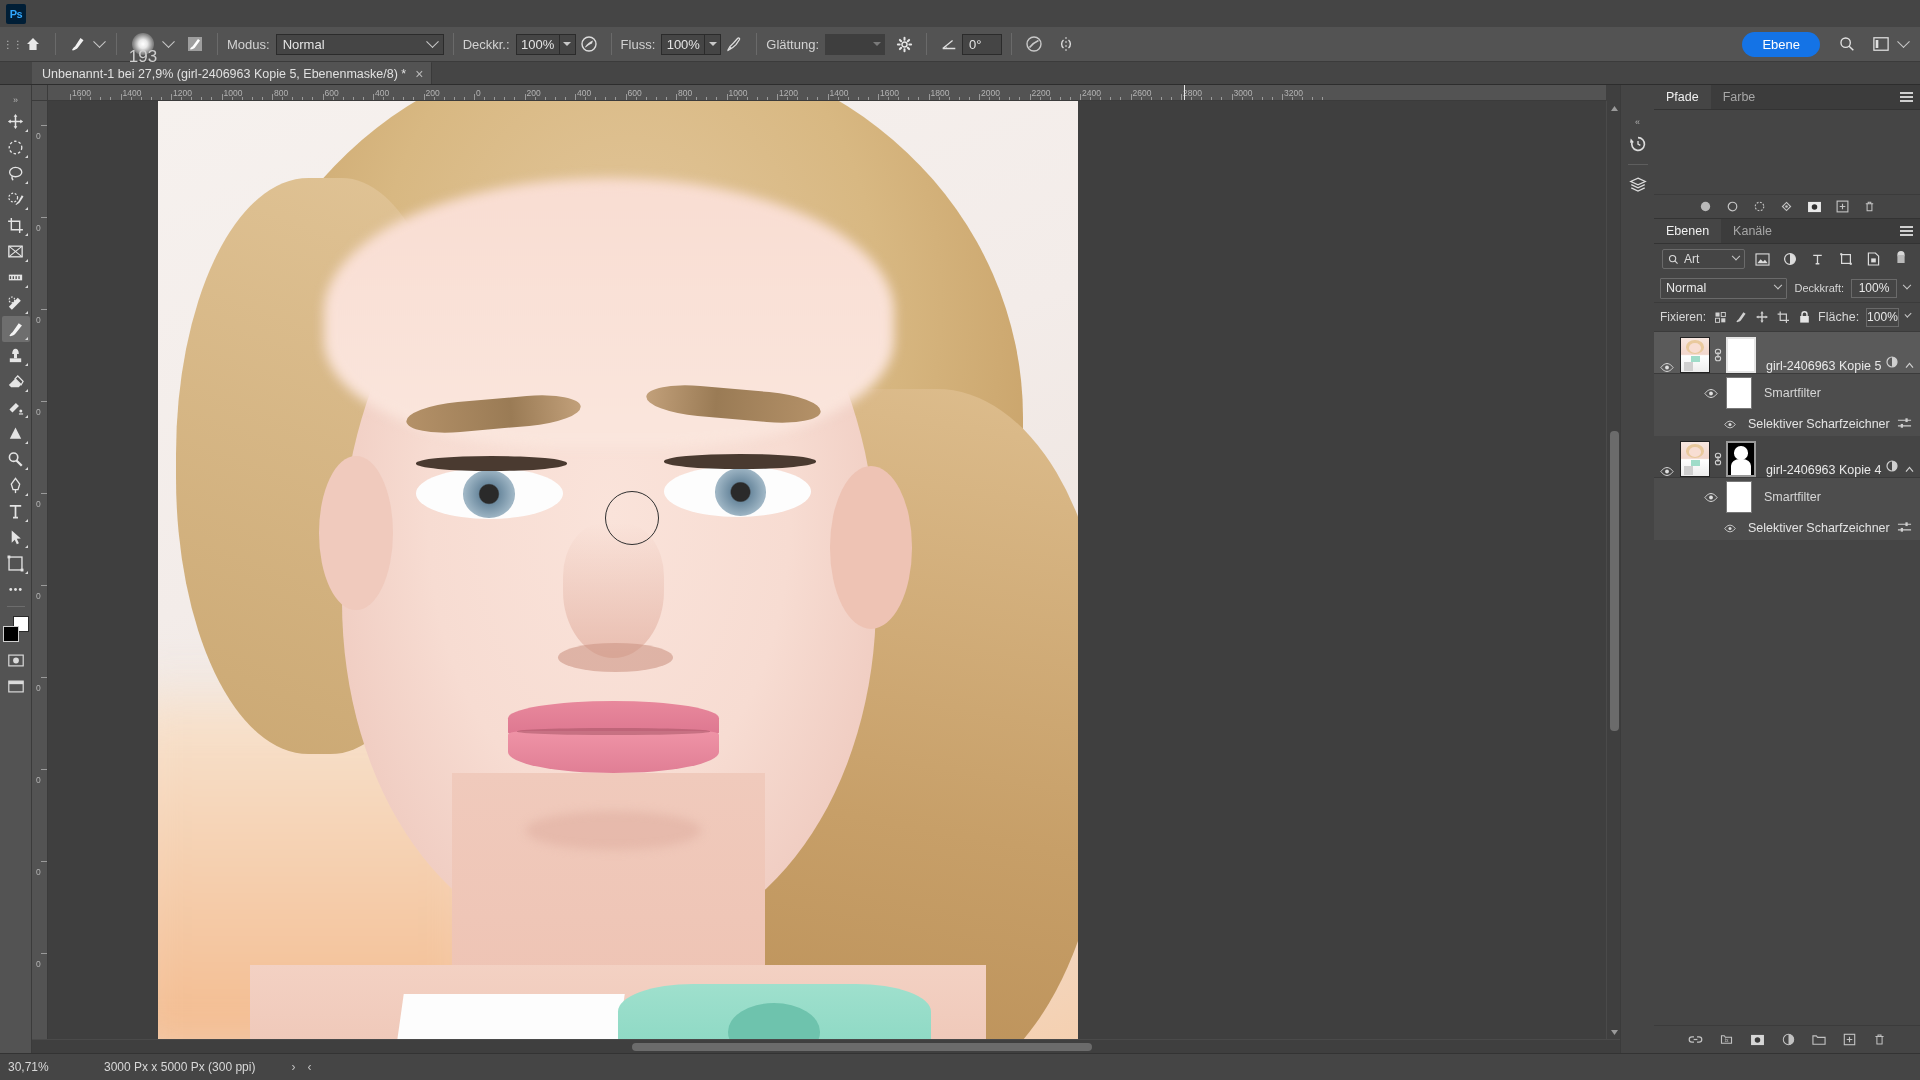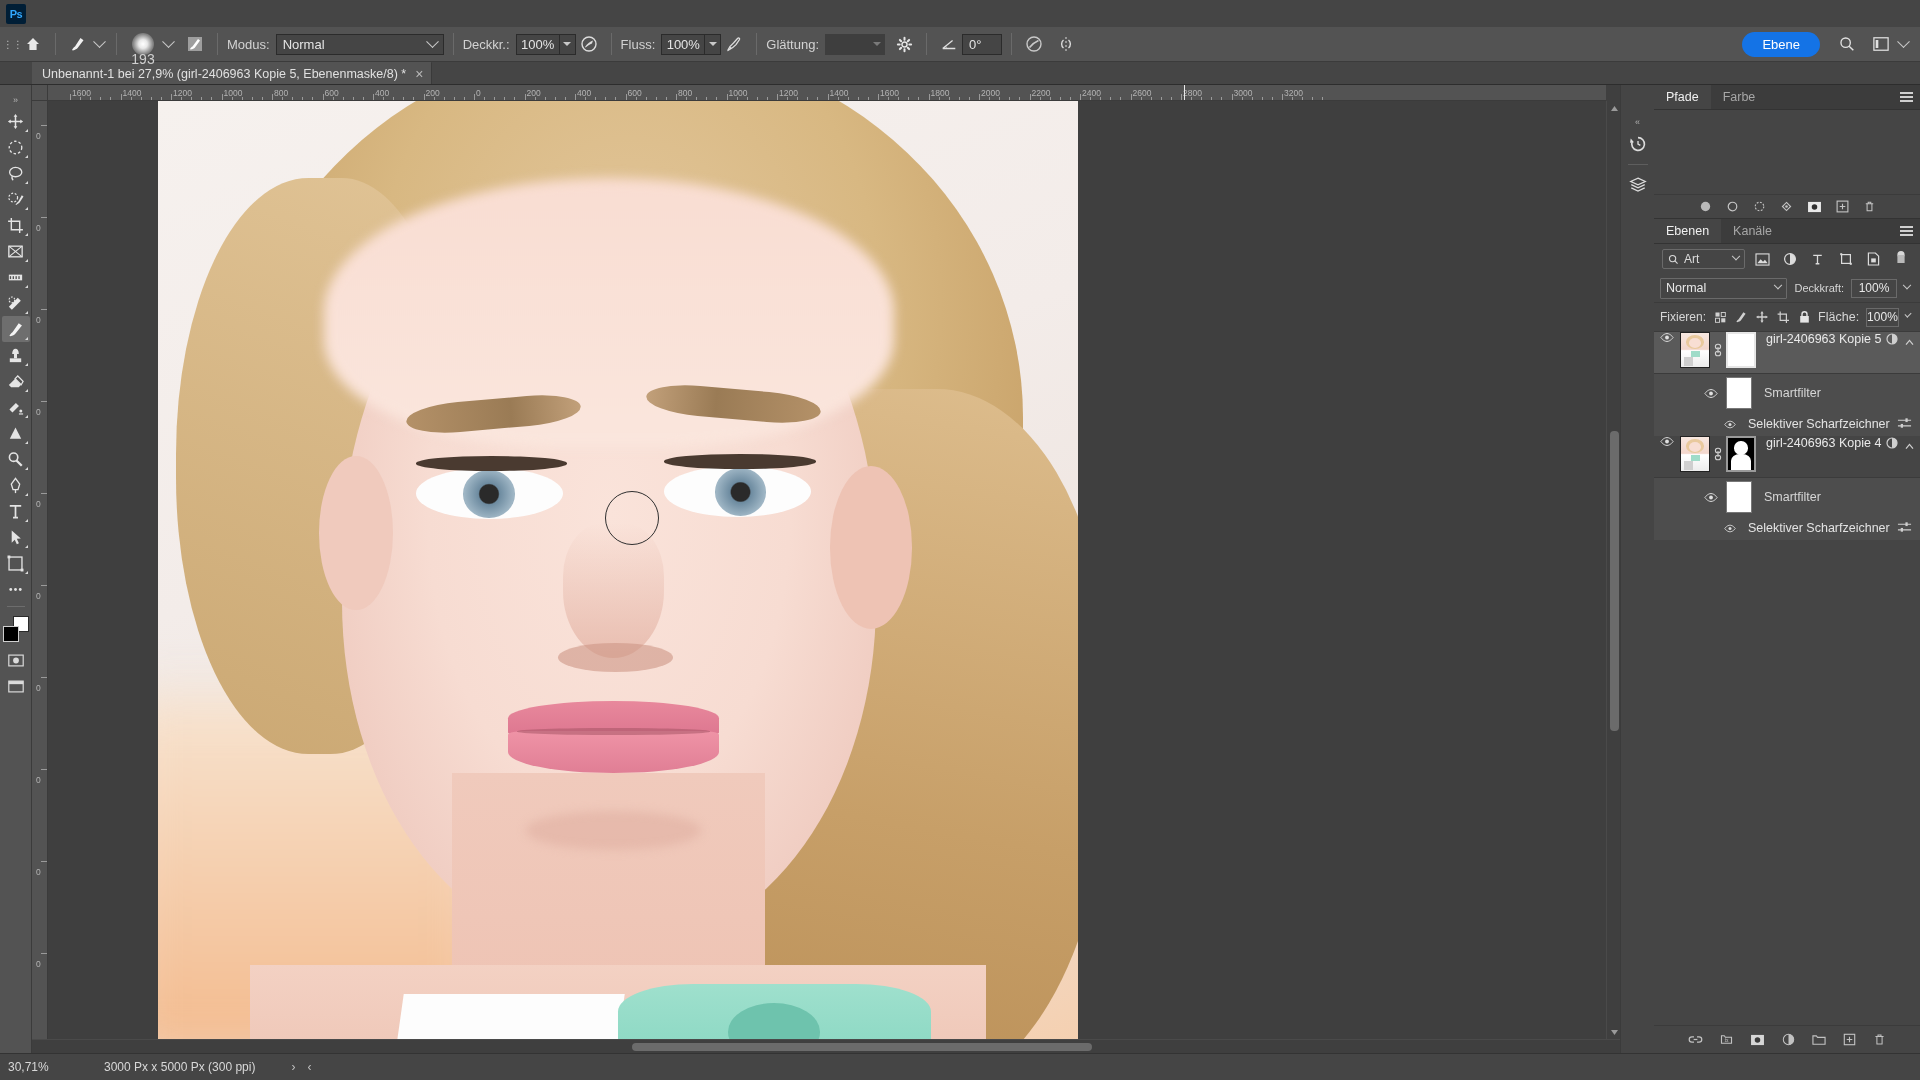--- a/index.html
+++ b/index.html
@@ -29,21 +29,21 @@
   .chev { display:inline-block; width:9px; height:9px; border-right:1.6px solid #c8c8c8;
           border-bottom:1.6px solid #c8c8c8; transform:rotate(45deg) translate(-2px,-2px); }
   .ob-icon { width:26px; height:26px; display:flex; align-items:center; justify-content:center; }
 
   
   #brush-swatch { width:34px; height:28px; position:relative; display:flex;
                   align-items:center; justify-content:center; }
   #brush-dot { width:22px; height:22px; border-radius:50%;
         background:radial-gradient(circle,#ffffff 0%,#e8e8e8 28%,#8a8a8a 62%,#535353 88%); }
   #brush-size { position:absolute; bottom:-9px; left:50%; transform:translateX(-50%);
-                font-size:14px; color:#cfcfcf; }
+                font-size:17px; color:#cfcfcf; }
 
   
   #tabbar { height:23px; background:#454545; display:flex; align-items:flex-end;
             padding-left:32px; border-bottom:1px solid #2d2d2d; }
   .doc-tab { background:#535353; height:23px; display:flex; align-items:center;
              padding:0 8px 0 10px; font-size:12.5px; color:#e0e0e0; gap:9px;
              border-right:1px solid #3a3a3a; border-top:2px solid #535353;}
   .tab-x { font-size:14px; color:#b8b8b8; line-height:1; }
 
   
@@ -117,21 +117,21 @@
          color:#dcdcdc; }
   .selfield { flex:1; height:21px; background:#454545; border:1px solid #6a6a6a;
               display:flex; align-items:center; justify-content:space-between;
               padding:0 5px; font-size:12.5px; color:#e8e8e8; border-radius:1px;}
   .numfield { width:46px; height:19px; background:#454545; border:1px solid #6a6a6a;
               display:flex; align-items:center; justify-content:center;
               font-size:12px; color:#e8e8e8; }
 
   
   #layerlist { flex:1; overflow:hidden; position:relative; }
-  .layer { height:42px; display:flex; align-items:flex-start; position:relative;
+  .layer { height:42px; display:flex; align-items:flex-end; position:relative;
            border-bottom:1px solid #3b3b3b; padding-right:4px; }
   .layer.selected { background:#5a5a5a; }
   .eye { width:26px; display:flex; align-items:center; justify-content:center; flex-shrink:0;}
   .thumbs { display:flex; align-items:center; gap:3px; flex-shrink:0; }
   .lthumb { width:30px; height:36px; border:1px solid #222; background:#f6e4de;
             position:relative; overflow:hidden; }
   .mthumb { width:30px; height:36px; border:2px solid #e6e6e6; background:#fff; position:relative;}
   .mthumb.black { background:#000; border-color:#9a9a9a; }
   .lname { flex:1; padding-left:10px; font-size:12.5px; color:#e9e9e9; white-space:nowrap;
            overflow:hidden; }

